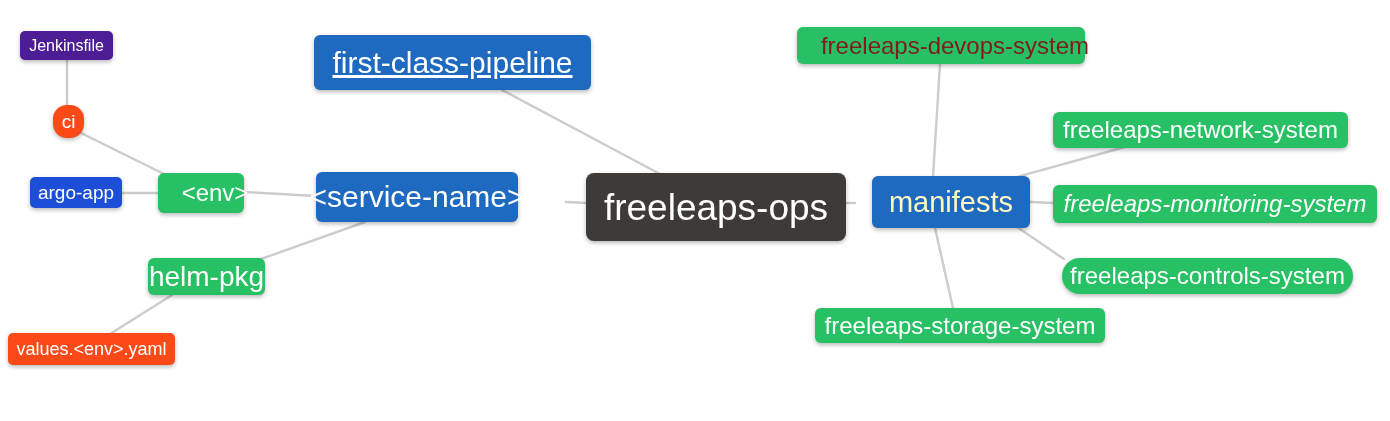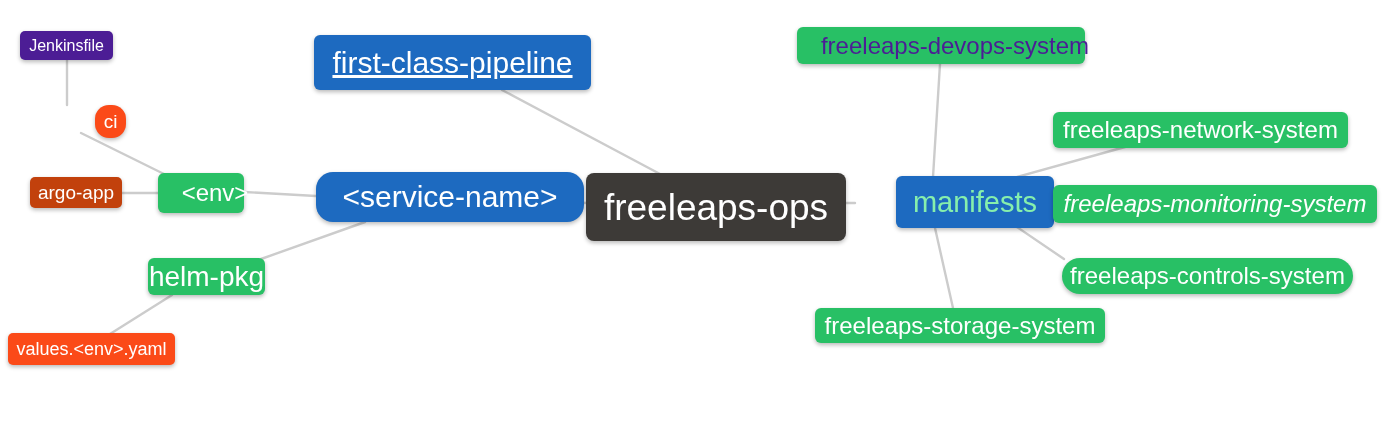--- a/index.html
+++ b/index.html
@@ -58,28 +58,28 @@
       <line x1="502" y1="90" x2="660" y2="174" stroke="#CCCCCC"></line>
       <line x1="843" y1="203" x2="855" y2="203" stroke="#CCCCCC"></line>
       <line x1="933" y1="177" x2="940" y2="64" stroke="#CCCCCC"></line>
       <line x1="1010" y1="179" x2="1125" y2="147" stroke="#CCCCCC"></line>
       <line x1="1010" y1="201" x2="1053" y2="203" stroke="#CCCCCC"></line>
       <line x1="1011" y1="223" x2="1064" y2="259" stroke="#CCCCCC"></line>
       <line x1="935" y1="228" x2="953" y2="308" stroke="#CCCCCC"></line>
     </svg>
   <div>
       <div class="node" style="left: 20px; top: 31px; width: 93px; height: 29px; font-size: 16px; border-radius: 5px; background: #4c1d95; color: rgb(255, 255, 255);">Jenkinsfile</div>
-      <div class="node" style="left: 53px; top: 105px; width: 31px; height: 33px; font-size: 19px; border-radius: 14px; background: rgb(251, 74, 24); color: rgb(255, 255, 255); margin-left: 42px;">ci</div>
-      <div class="node" style="left: 30px; top: 177px; width: 92px; height: 31px; font-size: 19px; border-radius: 5px; background: #c2410c; color: rgb(255, 255, 255);">argo-app</div>
+      <div class="node" style="left: 53px; top: 105px; width: 31px; height: 33px; font-size: 19px; border-radius: 14px; background: rgb(251, 74, 24); color: rgb(255, 255, 255);">ci</div>
+      <div class="node" style="left: 30px; top: 177px; width: 92px; height: 31px; font-size: 19px; border-radius: 5px; background: #1d4ed8; color: rgb(255, 255, 255);">argo-app</div>
       <div class="node" style="left: 158px; top: 173px; width: 86px; height: 40px; font-size: 24px; border-radius: 6px; background: rgb(40, 192, 101); color: rgb(255, 255, 255); padding-left: 28px;">&lt;env&gt;</div>
       <div class="node" style="left: 148px; top: 258px; width: 117px; height: 37px; font-size: 28px; border-radius: 6px; background: rgb(40, 192, 101); color: rgb(255, 255, 255);">helm-pkg</div>
       <div class="node" style="left: 8px; top: 333px; width: 167px; height: 32px; font-size: 18px; border-radius: 5px; background: rgb(251, 74, 24); color: rgb(255, 255, 255);">values.&lt;env&gt;.yaml</div>
       <div class="node" style="left: 314px; top: 35px; width: 277px; height: 55px; font-size: 30px; border-radius: 6px; background: rgb(29, 106, 192); color: rgb(255, 255, 255); text-decoration: underline;">first-class-pipeline</div>
-      <div class="node" style="left: 316px; top: 172px; width: 268px; height: 50px; font-size: 30px; border-radius: 17px; background: rgb(29, 106, 192); color: rgb(255, 255, 255);">&lt;service-name&gt;</div>
+      <div class="node" style="left: 316px; top: 172px; width: 202px; height: 50px; font-size: 30px; border-radius: 6px; background: rgb(29, 106, 192); color: rgb(255, 255, 255);">&lt;service-name&gt;</div>
       <div class="node" style="left: 586px; top: 173px; width: 260px; height: 68px; font-size: 37px; border-radius: 8px; background: rgb(61, 58, 55); color: rgb(255, 255, 255);">freeleaps-ops</div>
-      <div class="node" style="left: 896px; top: 176px; width: 158px; height: 52px; font-size: 29px; border-radius: 6px; background: rgb(29, 106, 192); color: #86efac;">manifests</div>
-      <div class="node" style="left: 797px; top: 27px; width: 288px; height: 37px; font-size: 24px; border-radius: 6px; background: rgb(40, 192, 101); color: #4c1d95; padding-left: 28px;">freeleaps-devops-system</div>
+      <div class="node" style="left: 872px; top: 176px; width: 158px; height: 52px; font-size: 29px; border-radius: 6px; background: rgb(29, 106, 192); color: #fef9c3;">manifests</div>
+      <div class="node" style="left: 797px; top: 27px; width: 288px; height: 37px; font-size: 24px; border-radius: 6px; background: rgb(40, 192, 101); color: #7f1d1d; padding-left: 28px;">freeleaps-devops-system</div>
       <div class="node" style="left: 1053px; top: 112px; width: 295px; height: 36px; font-size: 24px; border-radius: 6px; background: rgb(40, 192, 101); color: rgb(255, 255, 255); text-align: center;">freeleaps-network-system</div>
       <div class="node" style="left: 1053px; top: 185px; width: 324px; height: 38px; font-size: 24px; border-radius: 6px; background: rgb(40, 192, 101); color: rgb(255, 255, 255); font-style: italic;">freeleaps-monitoring-system</div>
       <div class="node" style="left: 1062px; top: 258px; width: 291px; height: 36px; font-size: 24px; border-radius: 18px; background: rgb(40, 192, 101); color: rgb(255, 255, 255);">freeleaps-controls-system</div>
       <div class="node" style="left: 815px; top: 308px; width: 290px; height: 35px; font-size: 24px; border-radius: 6px; background: rgb(40, 192, 101); color: rgb(255, 255, 255);">freeleaps-storage-system</div>
     </div>
 </div>
 
 </body></html>

